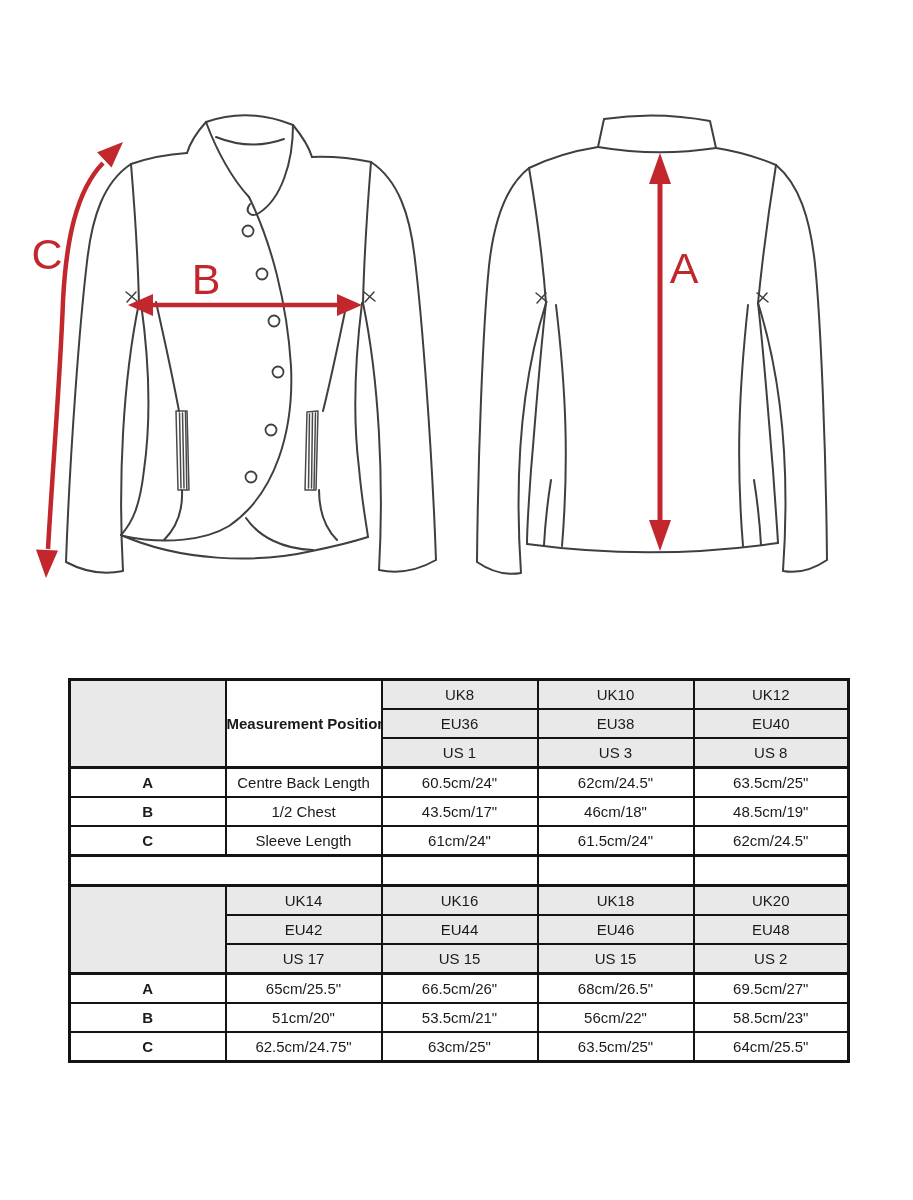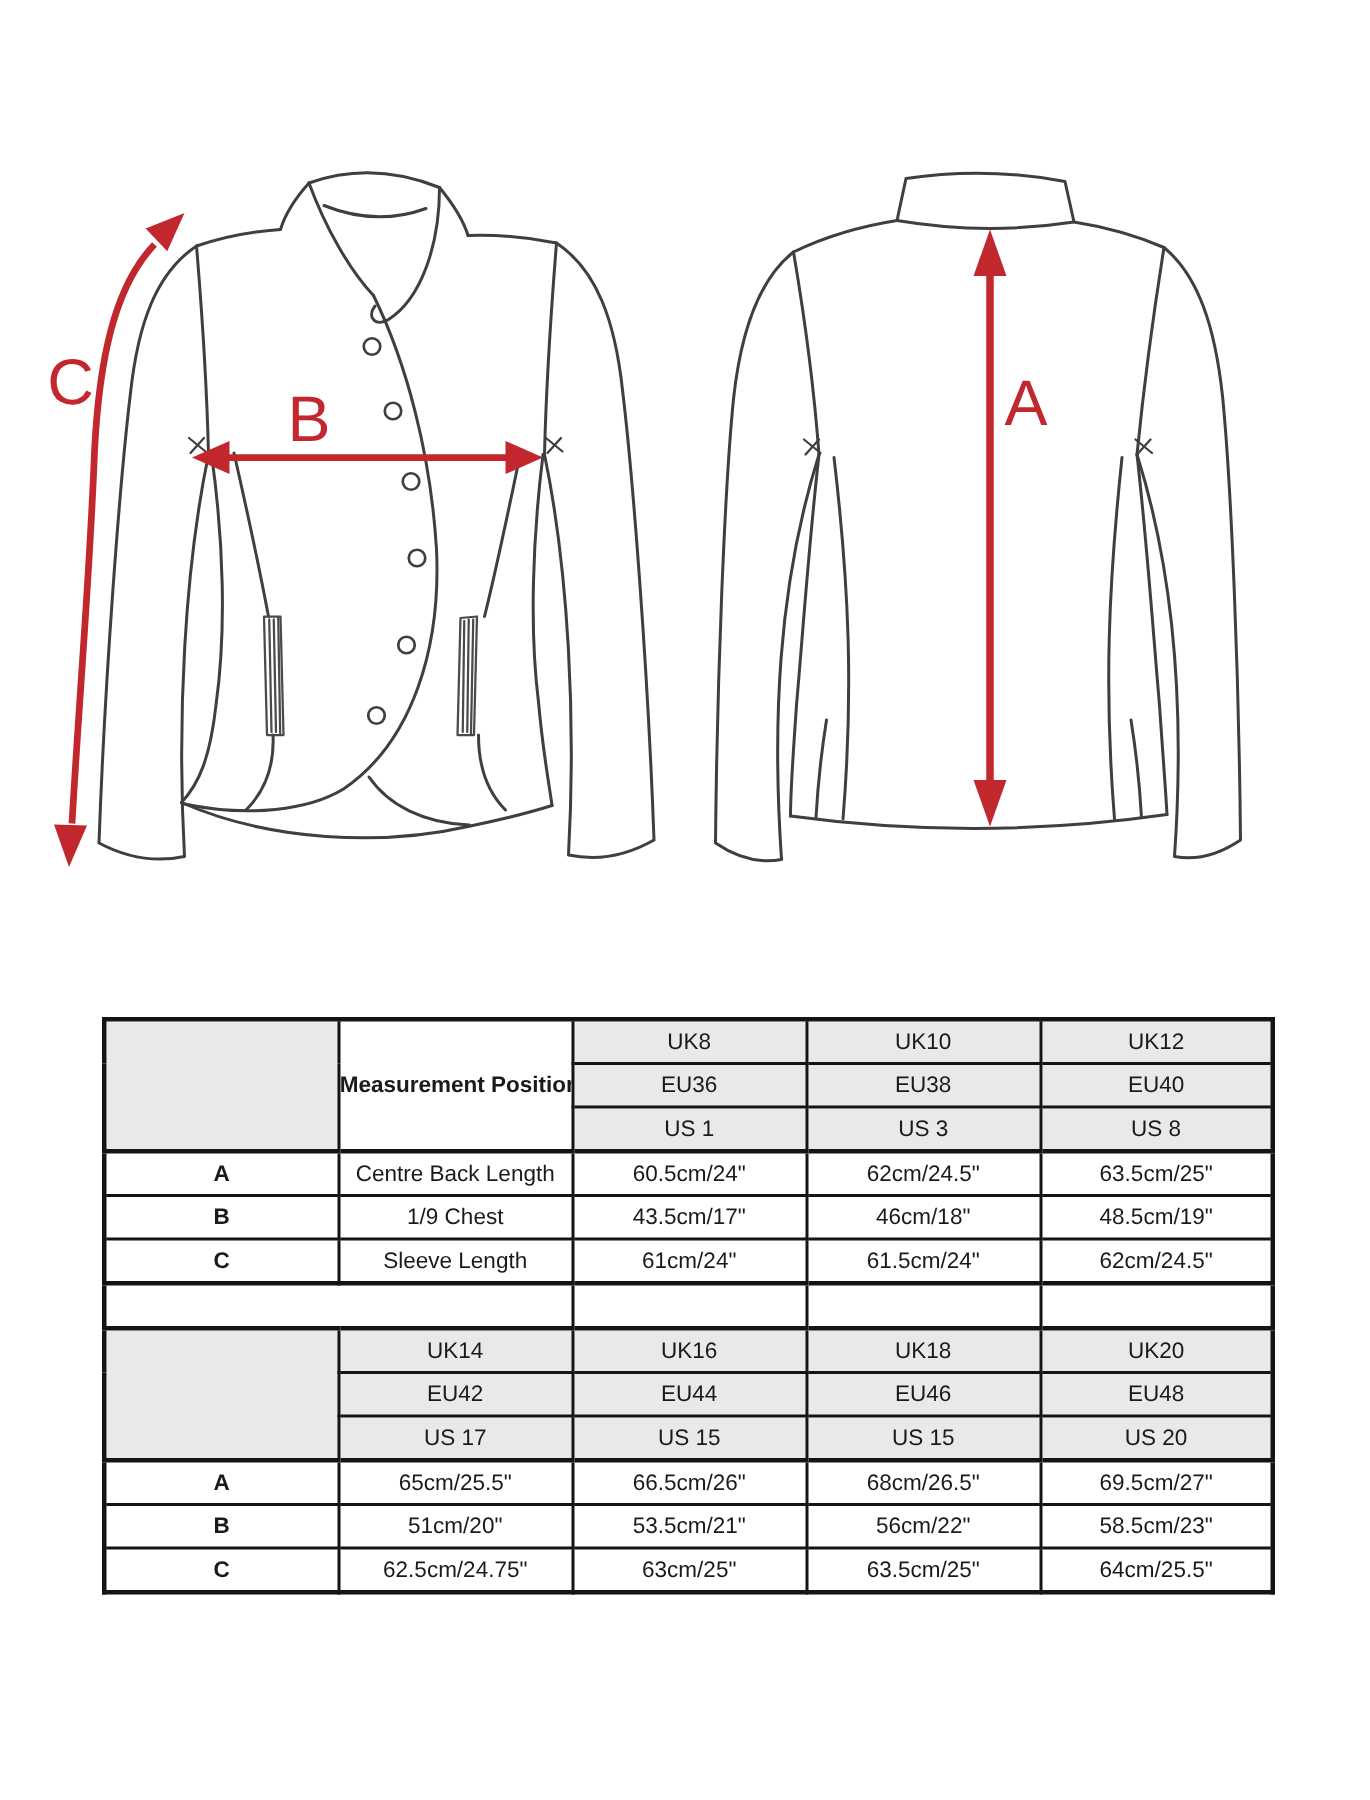--- a/index.html
+++ b/index.html
@@ -151,21 +151,21 @@
 
     <tr class="t">
       <td class="b">A</td>
       <td>Centre Back Length</td>
       <td>60.5cm/24"</td>
       <td>62cm/24.5"</td>
       <td>63.5cm/25"</td>
     </tr>
     <tr>
       <td class="b">B</td>
-      <td>1/9 Chest</td>
+      <td>1/2 Chest</td>
       <td>43.5cm/17"</td>
       <td>46cm/18"</td>
       <td>48.5cm/19"</td>
     </tr>
     <tr>
       <td class="b">C</td>
       <td>Sleeve Length</td>
       <td>61cm/24"</td>
       <td>61.5cm/24"</td>
       <td>62cm/24.5"</td>
@@ -188,21 +188,21 @@
     <tr>
       <td class="hdr">EU42</td>
       <td class="hdr">EU44</td>
       <td class="hdr">EU46</td>
       <td class="hdr">EU48</td>
     </tr>
     <tr>
       <td class="hdr">US 17</td>
       <td class="hdr">US 15</td>
       <td class="hdr">US 15</td>
-      <td class="hdr">US 20</td>
+      <td class="hdr">US 2</td>
     </tr>
 
     <tr class="t">
       <td class="b">A</td>
       <td>65cm/25.5"</td>
       <td>66.5cm/26"</td>
       <td>68cm/26.5"</td>
       <td>69.5cm/27"</td>
     </tr>
     <tr>

